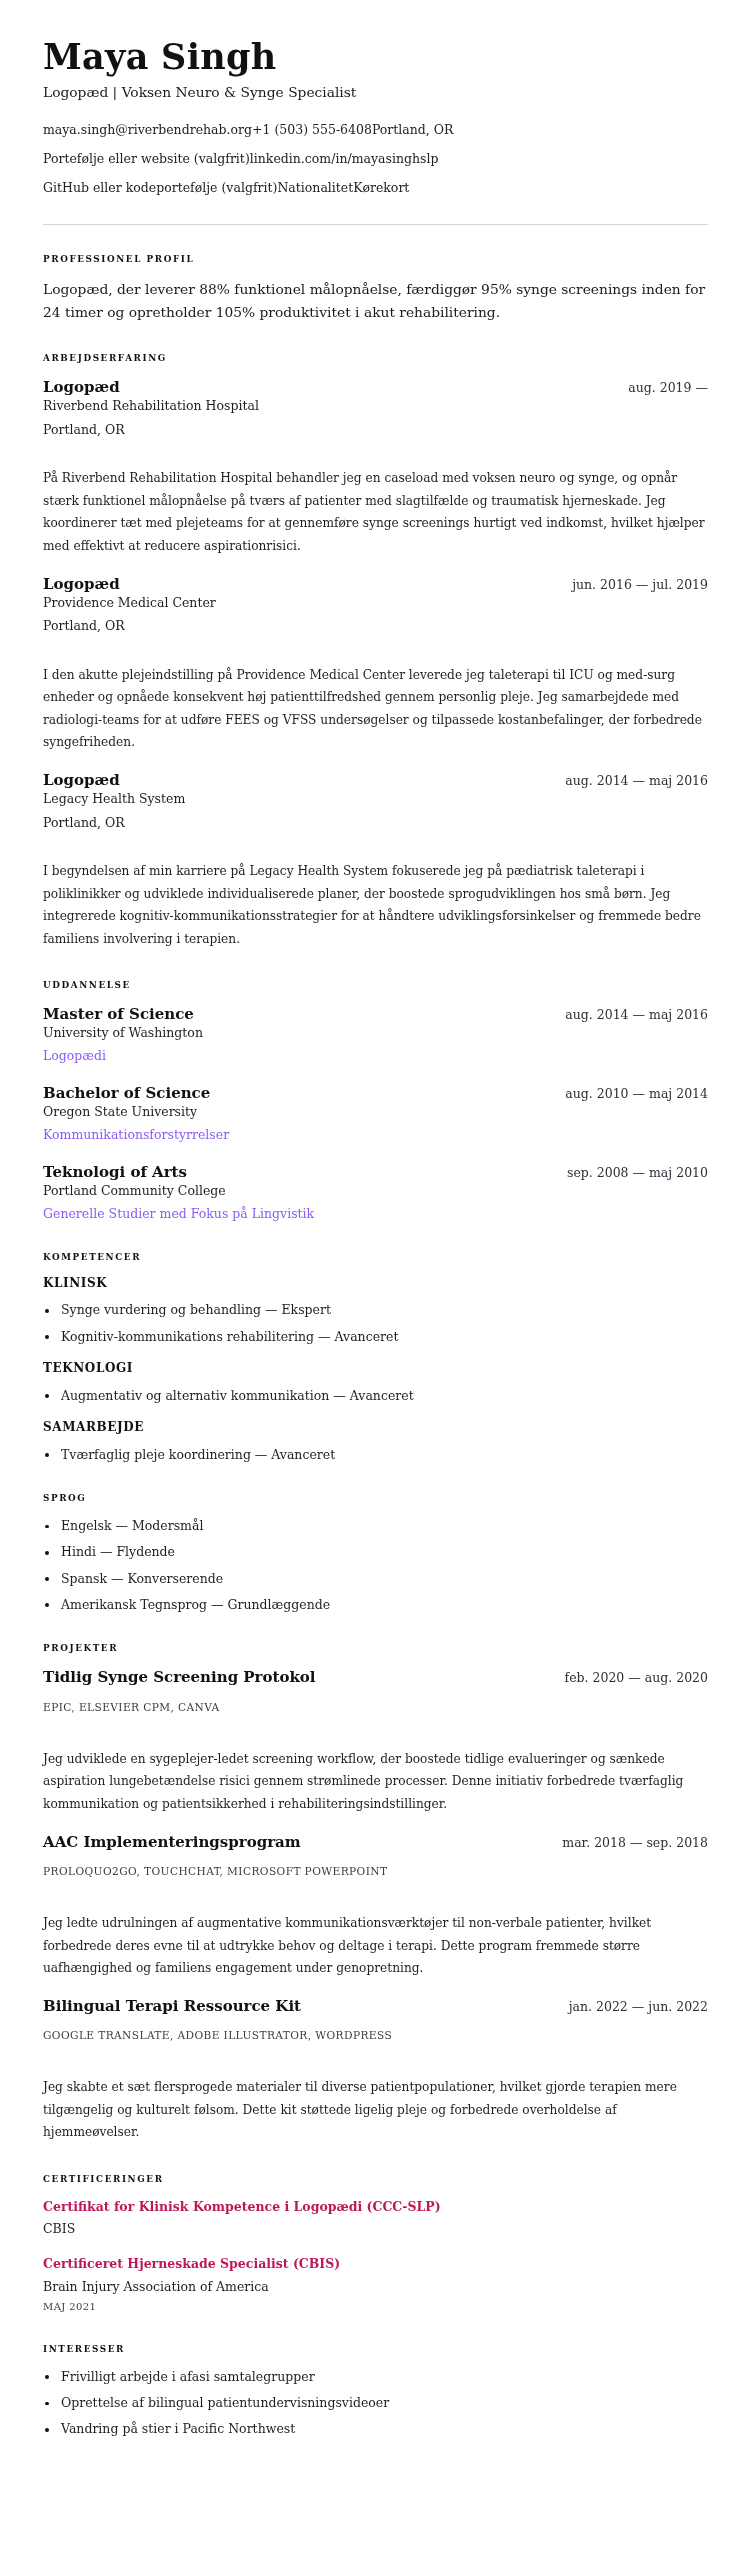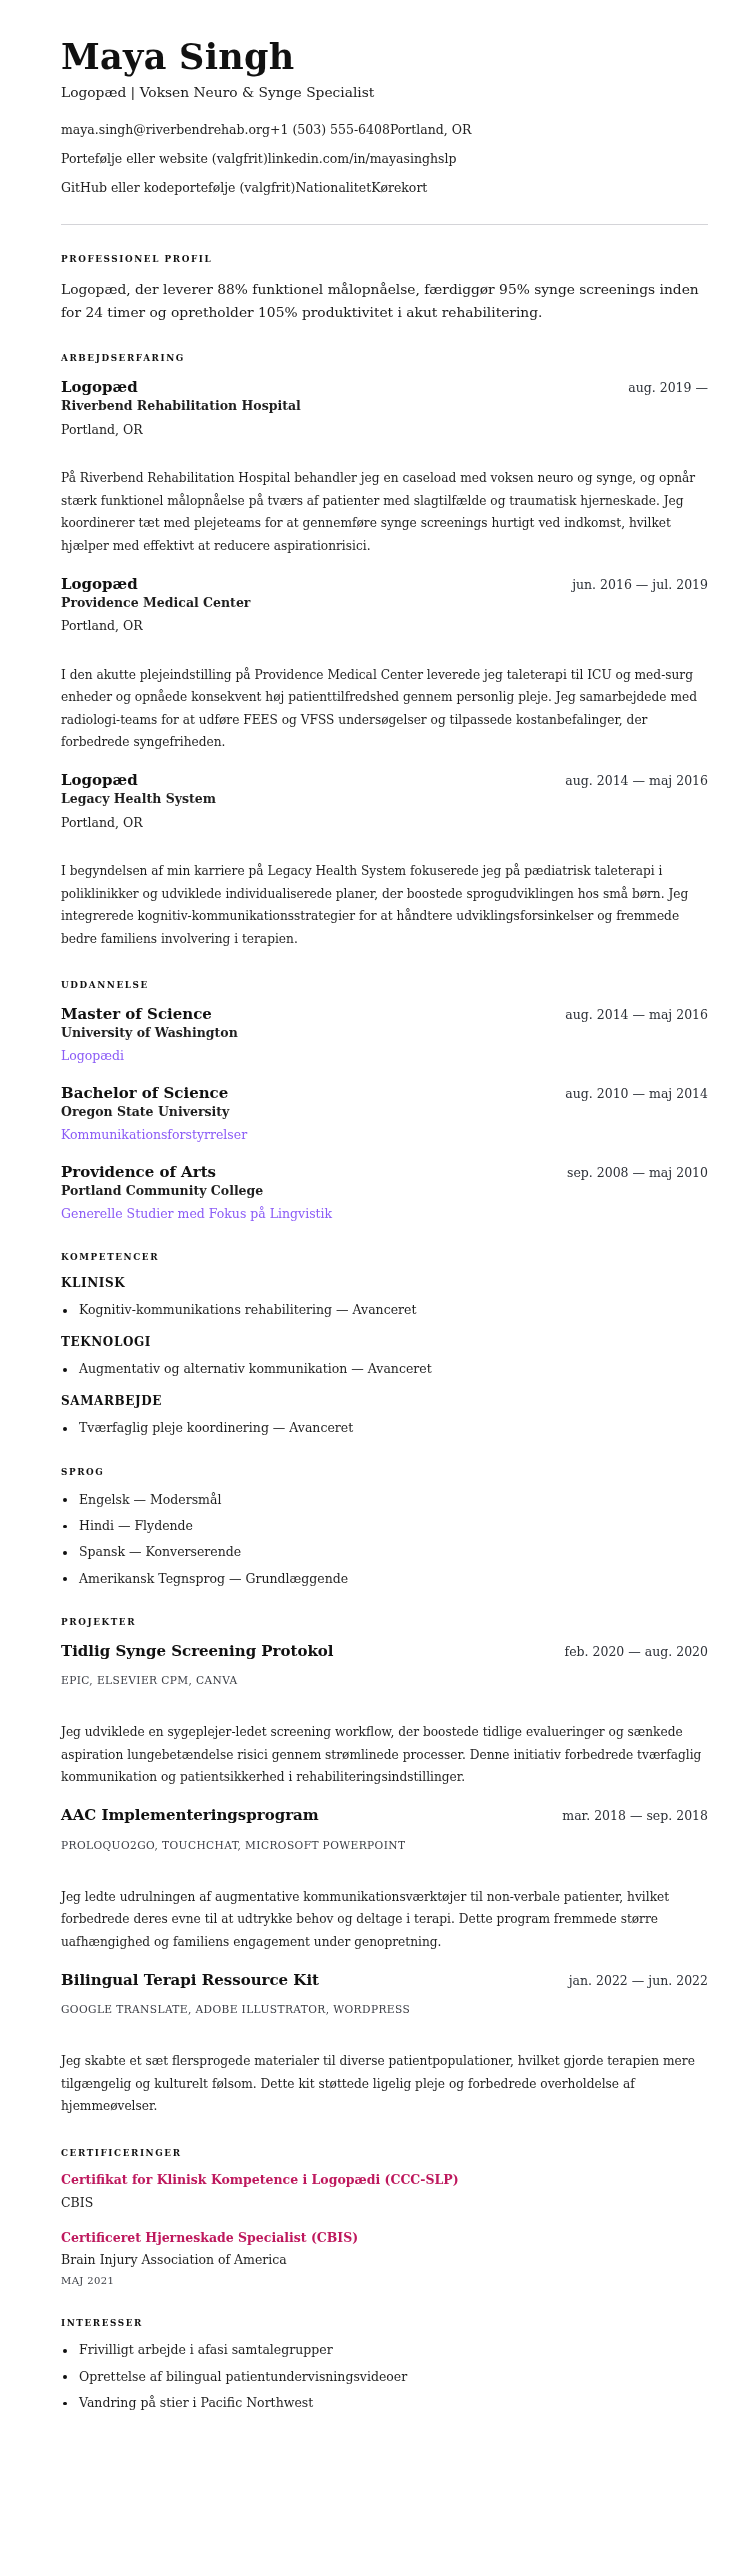--- a/index.html
+++ b/index.html
@@ -4,21 +4,21 @@
 <style>
   * { box-sizing: border-box; margin: 0; padding: 0; }
   html, body { background: #ffffff; }
   body {
     width: 751px;
     min-height: 2576px;
     font-family: "DejaVu Serif", serif;
     color: #1a1a1a;
   }
   .page {
-    padding: 38px 43px 38px 61px;
+    padding: 38px 43px 38px 43px;
   }
   
   .name {
     font-size: 35px;
     font-weight: bold;
     color: #111;
     line-height: 1.1;
     letter-spacing: 0.3px;
   }
   .subtitle {
@@ -72,21 +72,20 @@
   }
   .entry-date {
     font-size: 12.5px;
     color: #2b2f36;
     white-space: nowrap;
   }
   .entry-org {
     font-size: 12.5px;
     color: #1f1f1f;
     line-height: 17.5px;
-    font-weight: bold;
   }
   .entry-loc {
     font-size: 12.5px;
     color: #1f1f1f;
     line-height: 17.5px;
     margin-top: 6.3px;
   }
   .entry-desc {
     font-size: 12.2px;
     line-height: 22.5px;
@@ -253,33 +252,34 @@
       <div class="entry-head">
         <span class="entry-title">Bachelor of Science</span>
         <span class="entry-date">aug. 2010 — maj 2014</span>
       </div>
       <div class="entry-org">Oregon State University</div>
       <div class="edu-field">Kommunikationsforstyrrelser</div>
     </div>
 
     <div class="edu-entry">
       <div class="entry-head">
-        <span class="entry-title">Providence of Arts</span>
+        <span class="entry-title">Teknologi of Arts</span>
         <span class="entry-date">sep. 2008 — maj 2010</span>
       </div>
       <div class="entry-org">Portland Community College</div>
       <div class="edu-field">Generelle Studier med Fokus på Lingvistik</div>
     </div>
   </section>
 
   <section>
     <h2 class="section-title">Kompetencer</h2>
 
     <h3 class="skill-group-title first">Klinisk</h3>
     <ul class="bullets">
+      <li>Synge vurdering og behandling — Ekspert</li>
       <li>Kognitiv-kommunikations rehabilitering — Avanceret</li>
     </ul>
 
     <h3 class="skill-group-title">Teknologi</h3>
     <ul class="bullets">
       <li>Augmentativ og alternativ kommunikation — Avanceret</li>
     </ul>
 
     <h3 class="skill-group-title">Samarbejde</h3>
     <ul class="bullets">

